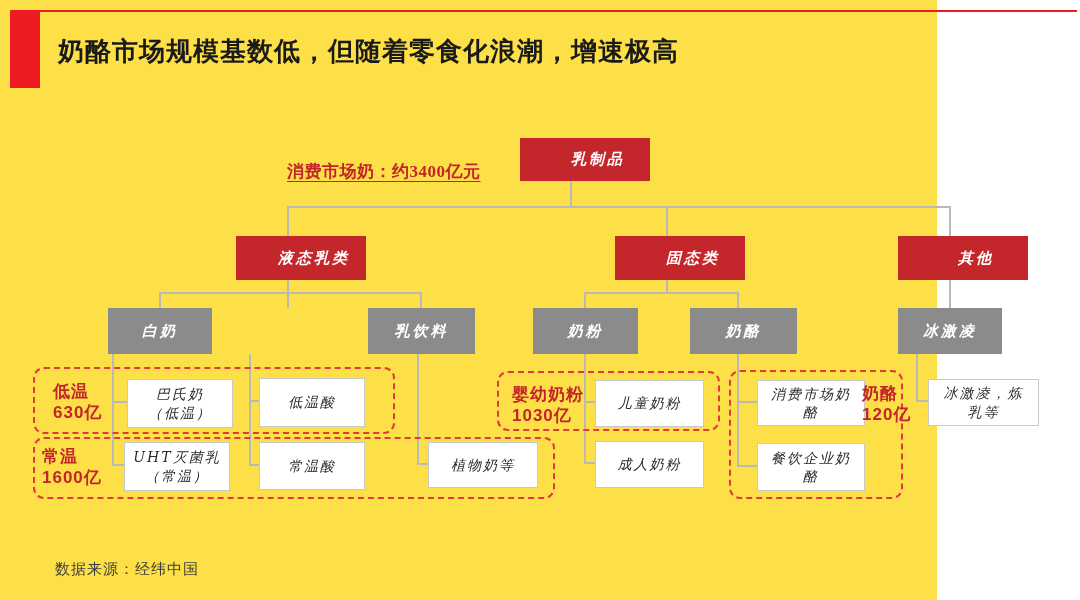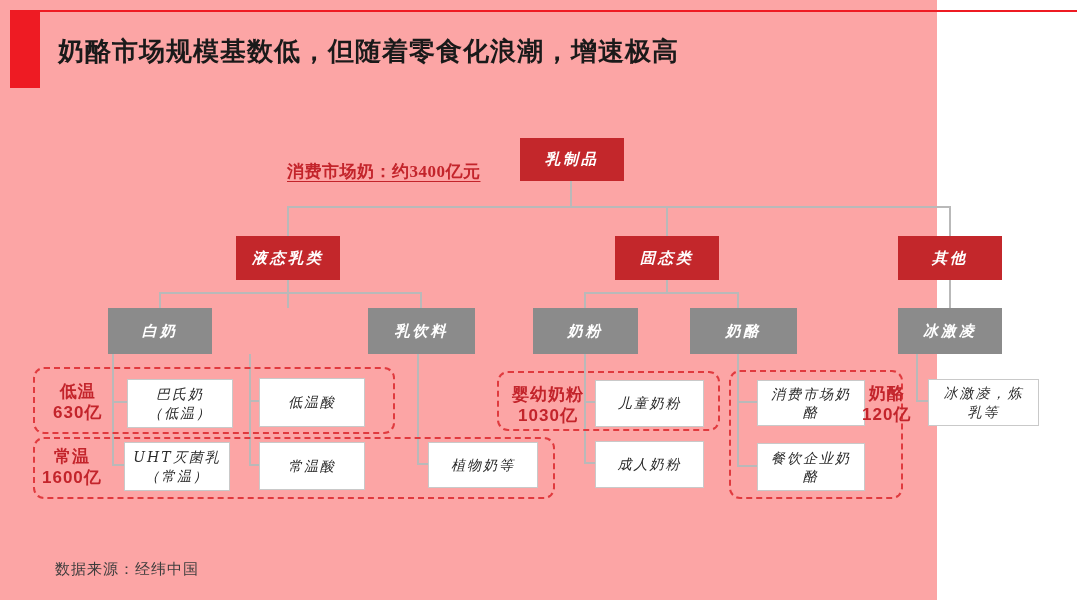--- a/index.html
+++ b/index.html
@@ -10,51 +10,51 @@
     --dashed-red:#e03a3e;
     --label-red:#c3242b;
     --leaf-border:#c9c9c9;
     --leaf-text:#2b2b2b;
     --title-color:#1a1a1a;
     --source-color:#3d3d3d;
   }
   html,body{margin:0;padding:0;}
   body{width:1080px;height:600px;background:#ffffff;overflow:hidden;
        font-family:"Liberation Sans",sans-serif;}
-  .slide{position:relative;width:937px;height:600px;background:#fca5a5;}
+  .slide{position:relative;width:937px;height:600px;background:#fde047;}
 
   .accent-square{position:absolute;left:10px;top:11px;width:30px;height:77px;
                  background:var(--bright-red);}
   .accent-line{position:absolute;left:10px;top:10px;width:1067px;height:2px;
                background:var(--bright-red);}
   .title{position:absolute;left:58px;top:34px;font-size:26px;font-weight:bold;
          color:var(--title-color);letter-spacing:1px;white-space:nowrap;}
 
   svg.connectors{position:absolute;left:0;top:0;}
 
   .annotation{position:absolute;left:287px;top:160px;font-size:17px;font-weight:bold;
               color:var(--label-red);text-decoration:underline;text-underline-offset:4px;
               letter-spacing:0.5px;font-family:"Liberation Serif",serif;white-space:nowrap;}
 
   .node{position:absolute;display:flex;align-items:center;justify-content:center;
         font-style:italic;font-weight:bold;font-size:15px;letter-spacing:3px;
         font-family:"DejaVu Serif",serif;color:#fff;text-align:center;}
-  .node.red{background:var(--box-red);}
+  .node.red{background:var(--box-red);padding-left:26px;}
   .node.gray{background:var(--box-gray);}
 
   .group{position:absolute;border:2px dashed var(--dashed-red);border-radius:11px;
          background:transparent;}
 
   .leaf{position:absolute;background:#fff;border:1.5px solid var(--leaf-border);
         display:flex;align-items:center;justify-content:center;text-align:center;
         font-style:italic;font-size:14px;letter-spacing:2px;line-height:1.3;
         color:var(--leaf-text);font-family:"DejaVu Serif",serif;white-space:pre-line;}
 
   .glabel{position:absolute;color:var(--label-red);font-weight:bold;font-size:17px;
-          line-height:1.25;white-space:pre-line;letter-spacing:1px;text-align:center;}
+          line-height:1.25;white-space:pre-line;letter-spacing:1px;}
 
   .source{position:absolute;left:55px;top:560px;font-size:15px;color:var(--source-color);
           font-family:"Liberation Serif",serif;letter-spacing:1px;}
 </style>
 </head>
 <body>
 
 <div class="slide">
 
   <div class="accent-square"></div>

